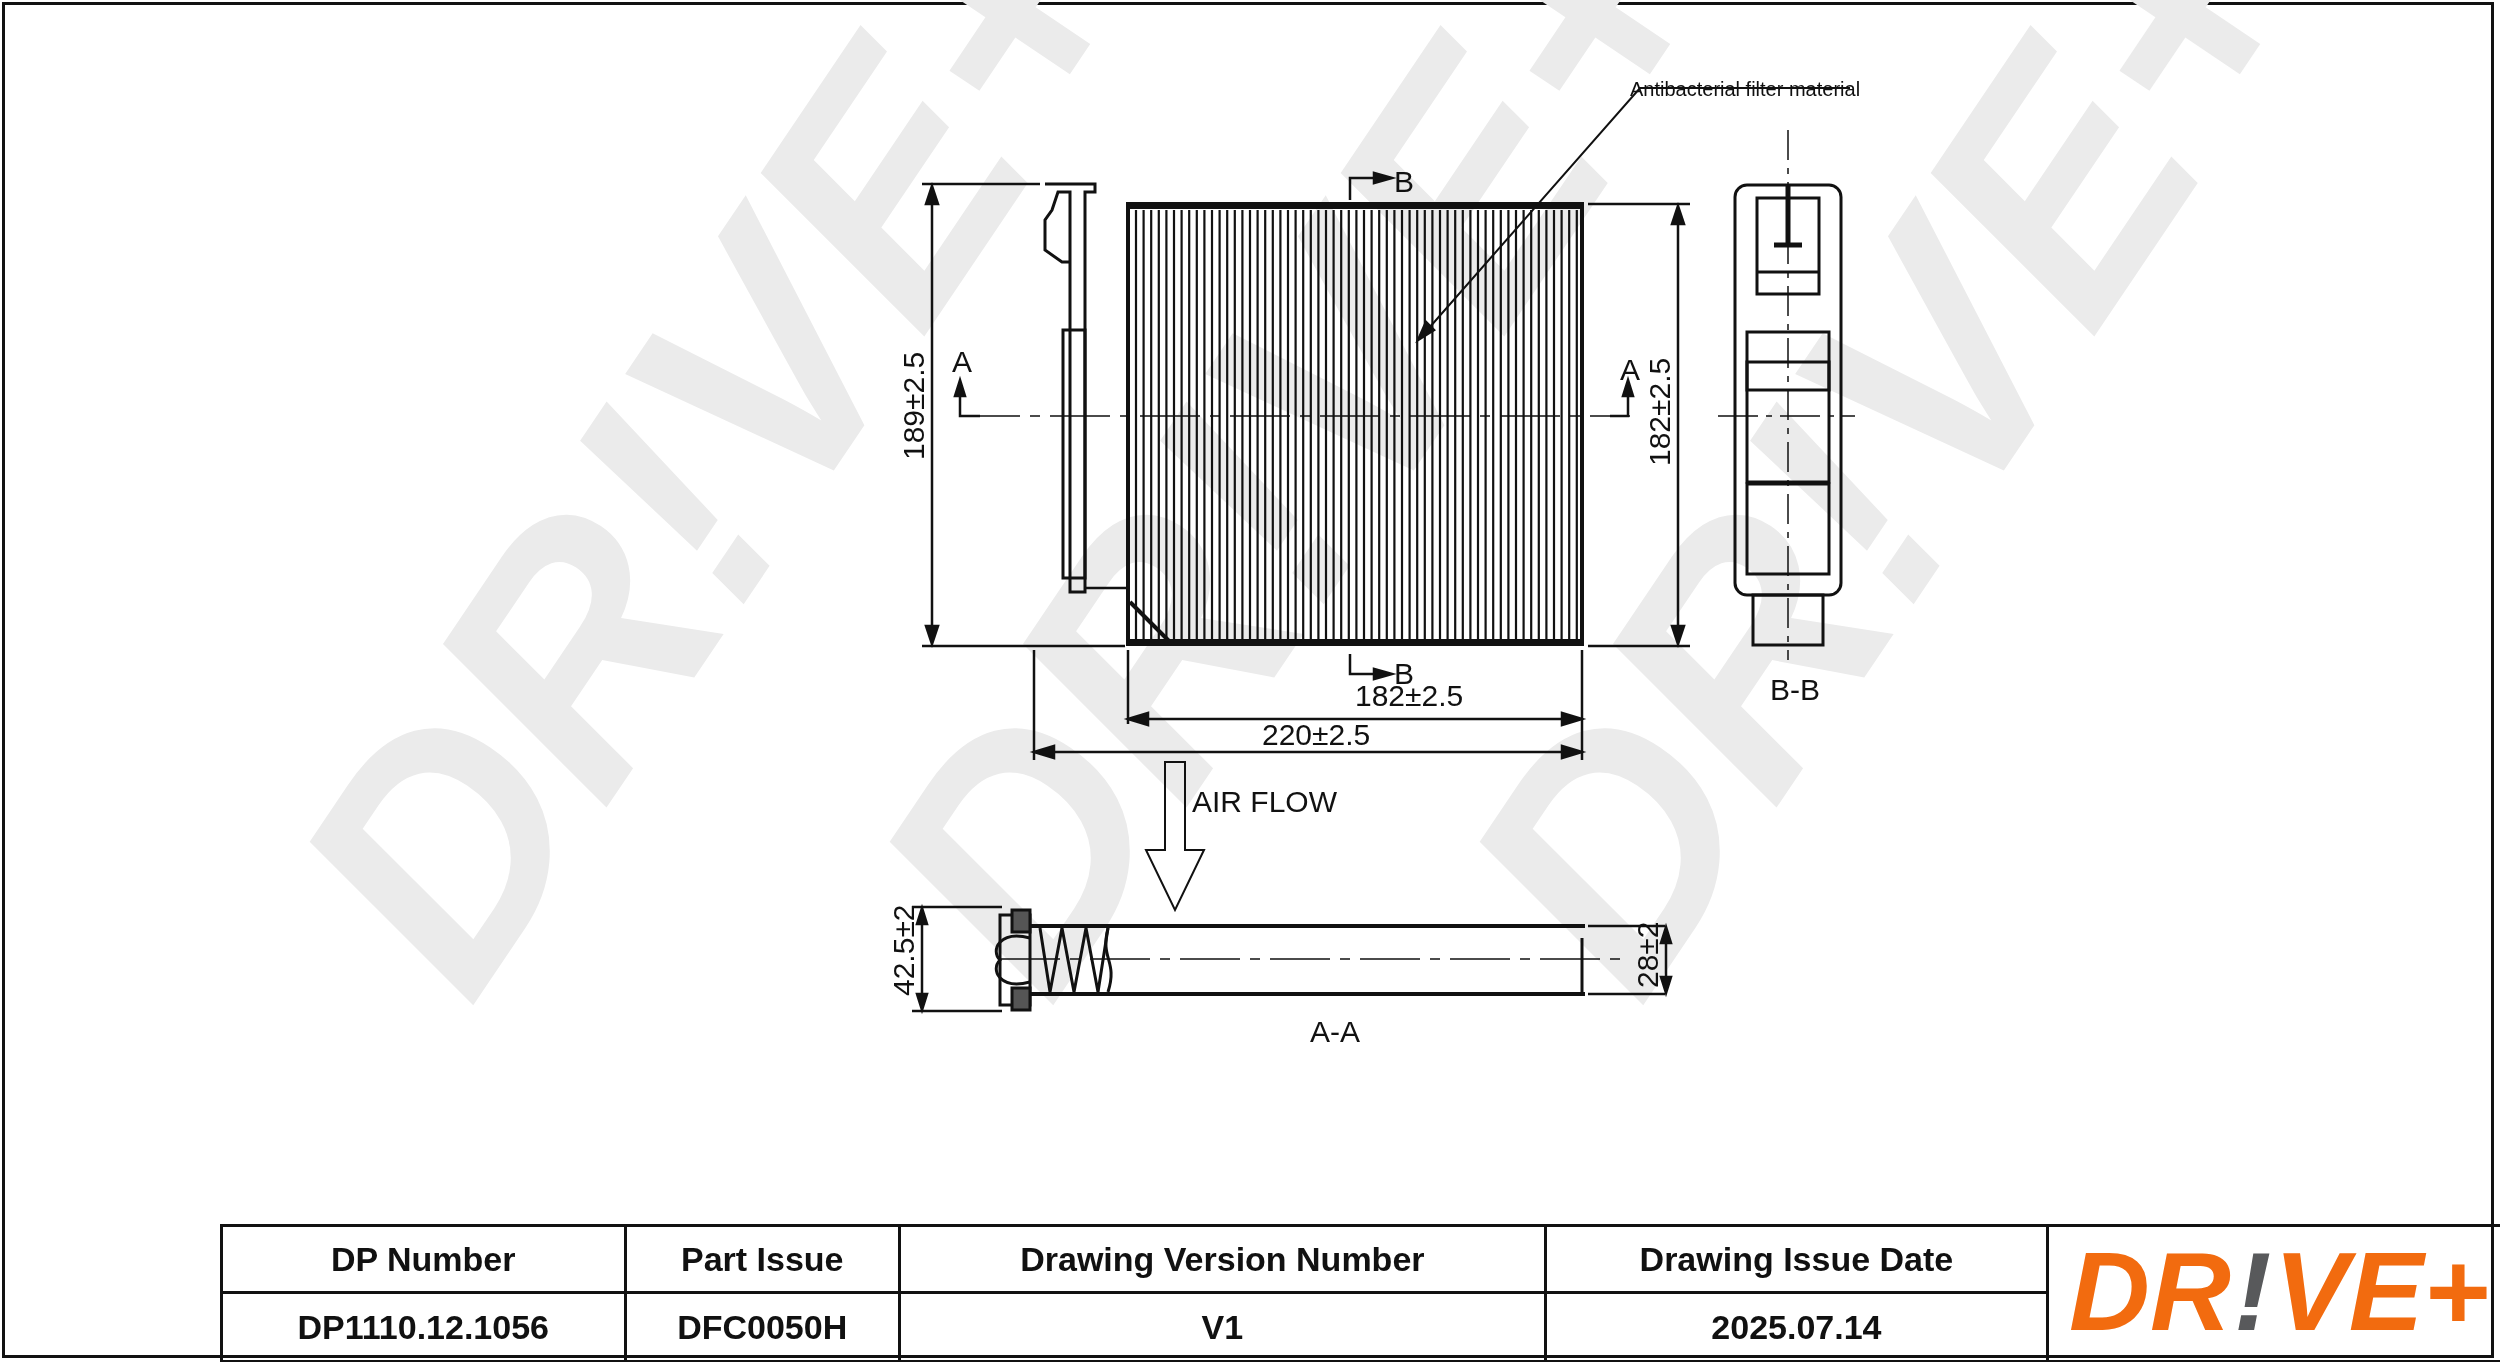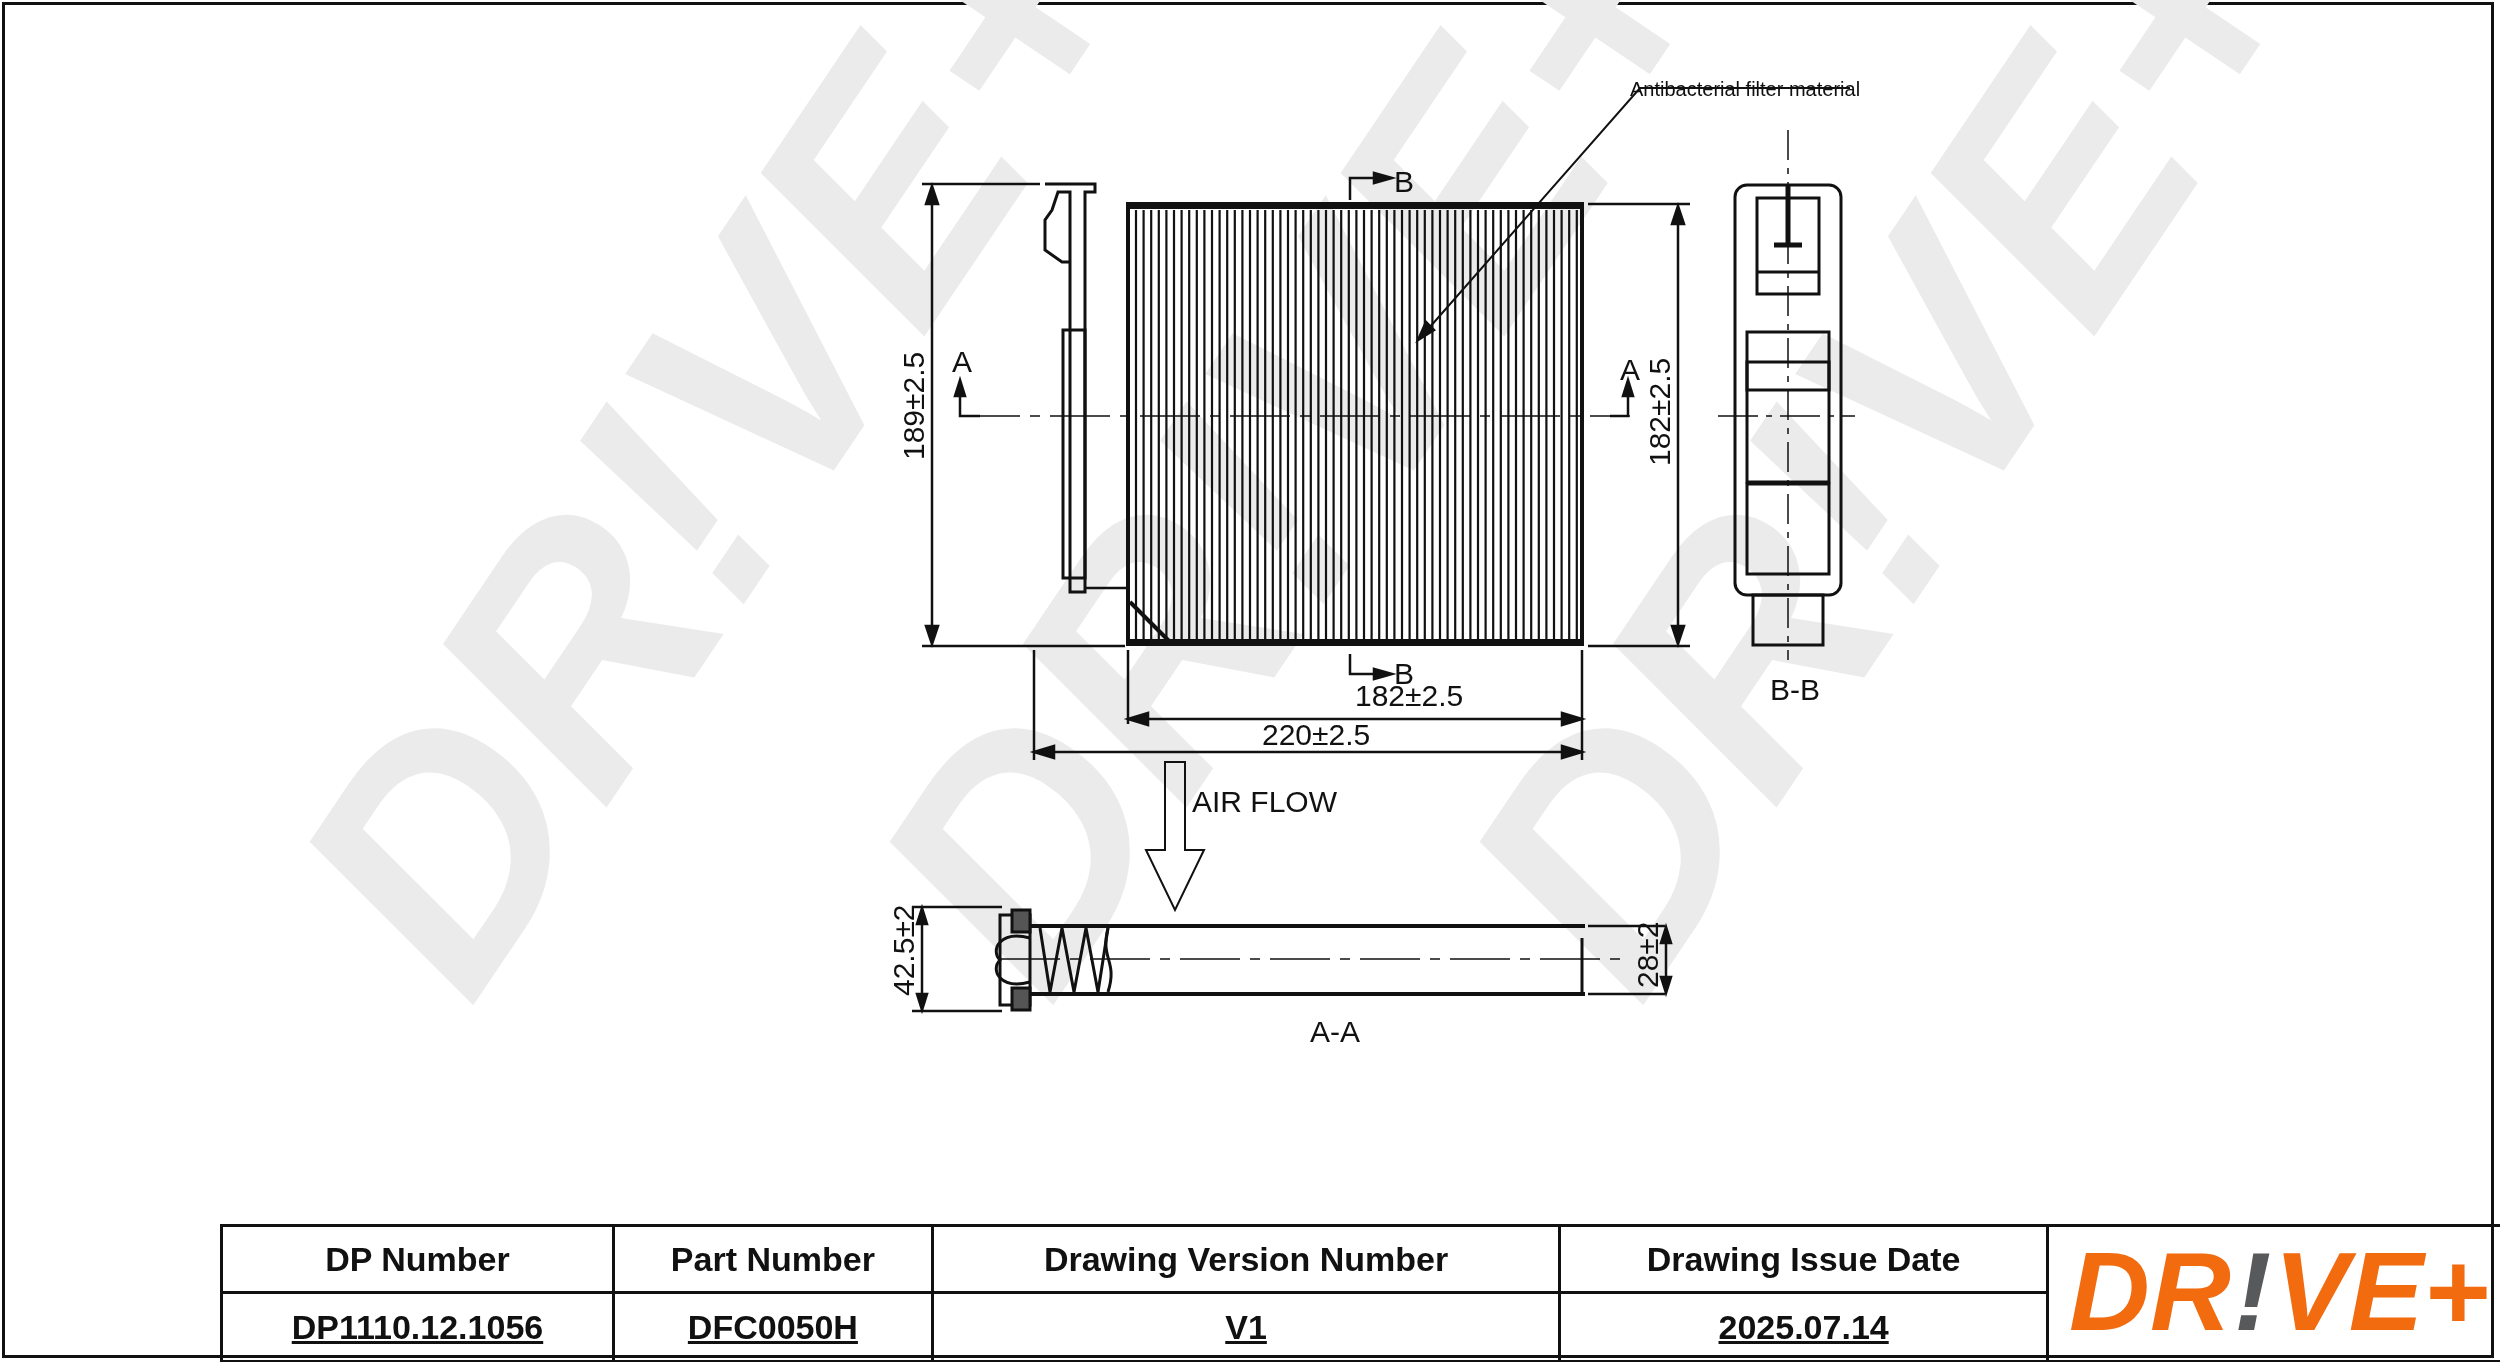--- a/index.html
+++ b/index.html
@@ -2,21 +2,21 @@
 <html><head>
 <meta charset="utf-8">
 <style>
   html, body { margin:0; padding:0; background:#fff; }
   body { width:2500px; height:1362px; position:relative; overflow:hidden; font-family:"Liberation Sans", sans-serif; }
   .frame { position:absolute; left:2px; top:2px; width:2492px; height:1356px; border:3px solid #111; box-sizing:border-box; }
   svg.drawing { position:absolute; left:0; top:0; }
   .titleblock { position:absolute; left:220px; top:1224px; width:2352px; height:136px; border-collapse:collapse; }
   .titleblock td { border:3px solid #111; text-align:center; font-weight:bold; font-size:34px; color:#111; padding:0; }
   .titleblock tr.hdr td { height:64px; }
-  .titleblock tr.val td { height:66px;text-decoration:underline; }
+  .titleblock tr.val td { height:66px; }
   .logo-cell { width:520px;text-decoration:underline; }
   .dim-text { font-family:"Liberation Sans", sans-serif; fill:#111; }
 </style>
 </head>
 <body>
 
 <div class="frame"></div>
 
 <svg class="drawing" width="2500" height="1362" viewBox="0 0 2500 1362">
 
@@ -138,21 +138,21 @@
     <text x="1310" y="1042">A-A</text>
     <text transform="translate(914,996) rotate(-90)">42.5±2</text>
     <text transform="translate(1658,988) rotate(-90)">28±2</text>
   </g>
 </svg>
 
 <table class="titleblock">
   <tbody>
       <tr class="hdr">
     <td>DP Number</td>
-    <td>Part Number</td>
+    <td>Part Issue</td>
     <td>Drawing Version Number</td>
     <td>Drawing Issue Date</td>
     <td rowspan="2" class="logo-cell">
       <svg width="500" height="120" viewBox="0 0 500 120">
         <text x="10" y="100" font-family="Liberation Sans, sans-serif" font-weight="bold" font-style="italic" font-size="112" fill="#F26B0F">DR</text>
         <text x="175" y="100" font-family="Liberation Sans, sans-serif" font-weight="bold" font-style="italic" font-size="112" fill="#58595B">!</text>
         <text x="215" y="100" font-family="Liberation Sans, sans-serif" font-weight="bold" font-style="italic" font-size="112" fill="#F26B0F">VE+</text>
       </svg>
     </td>
   </tr>

